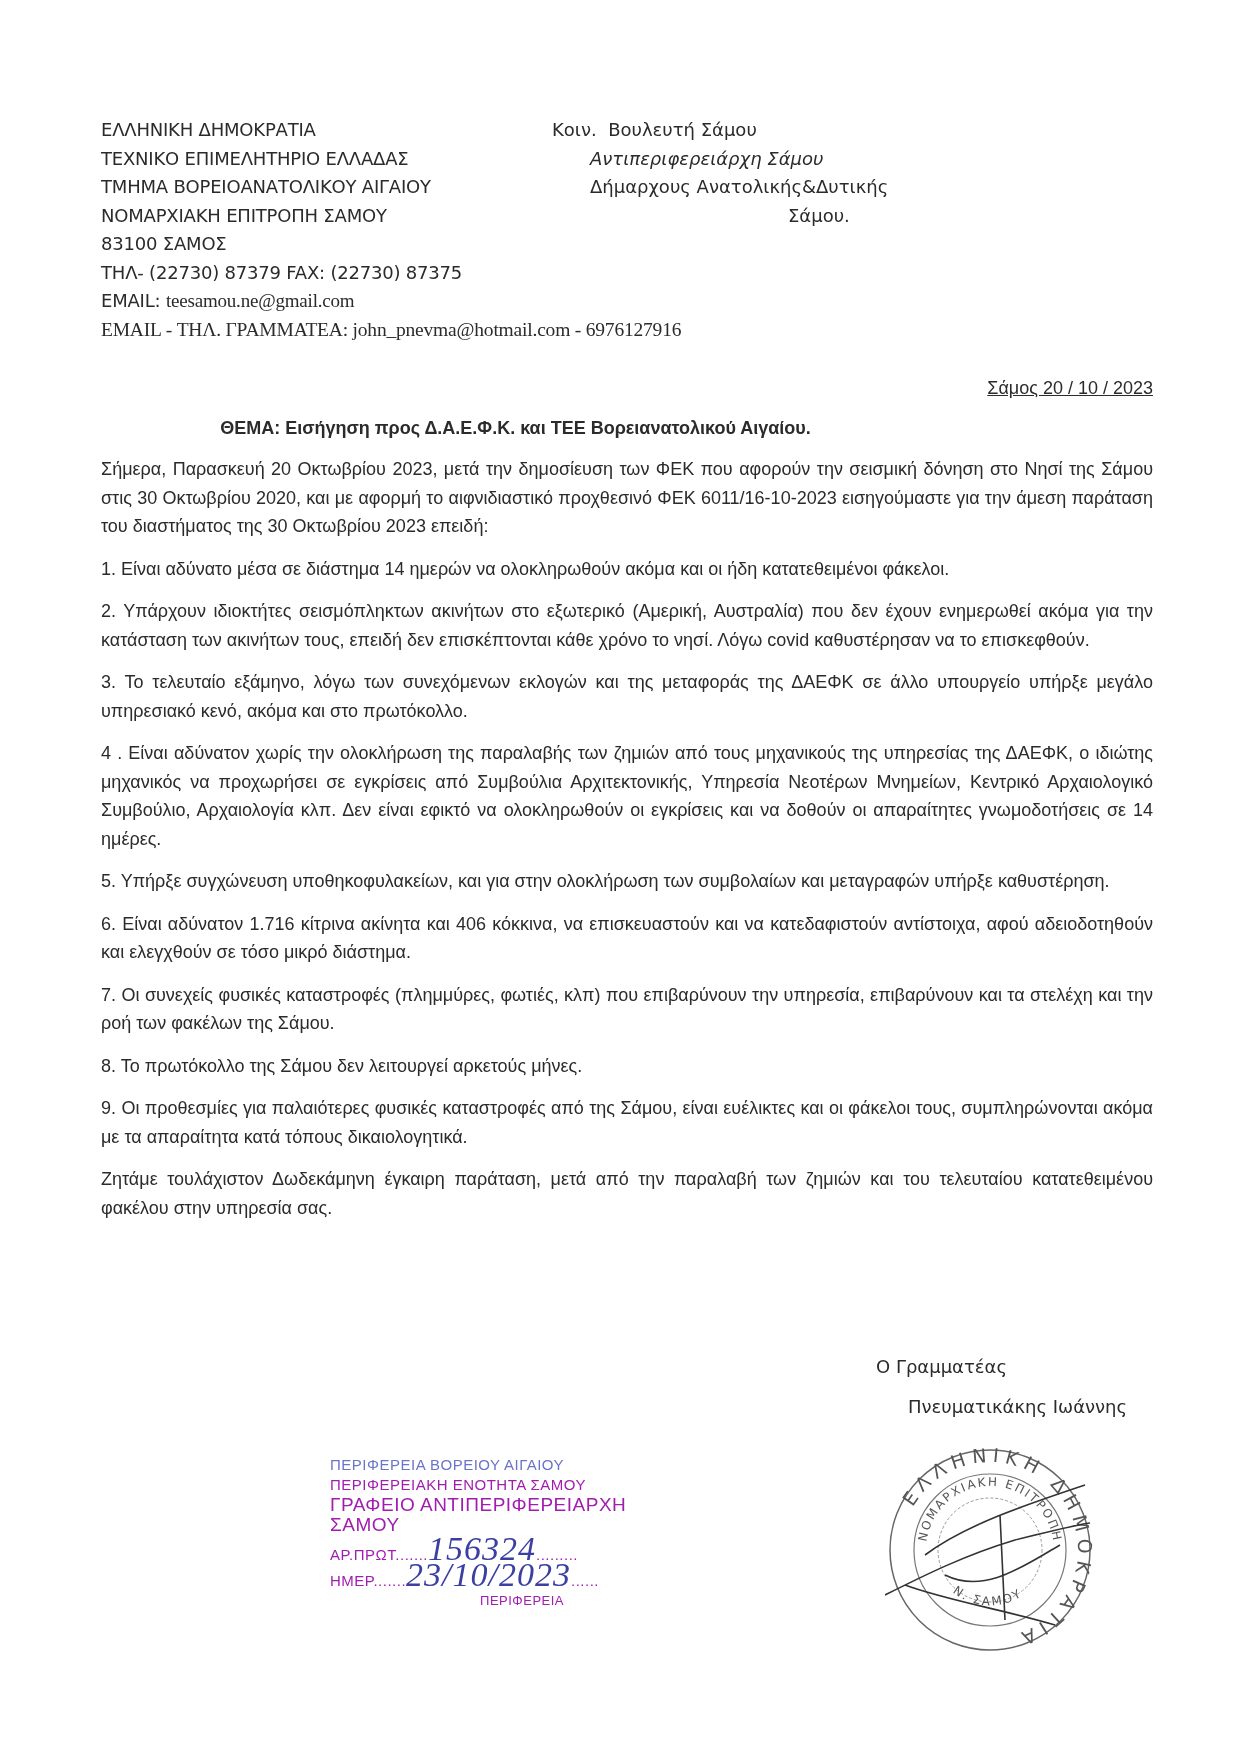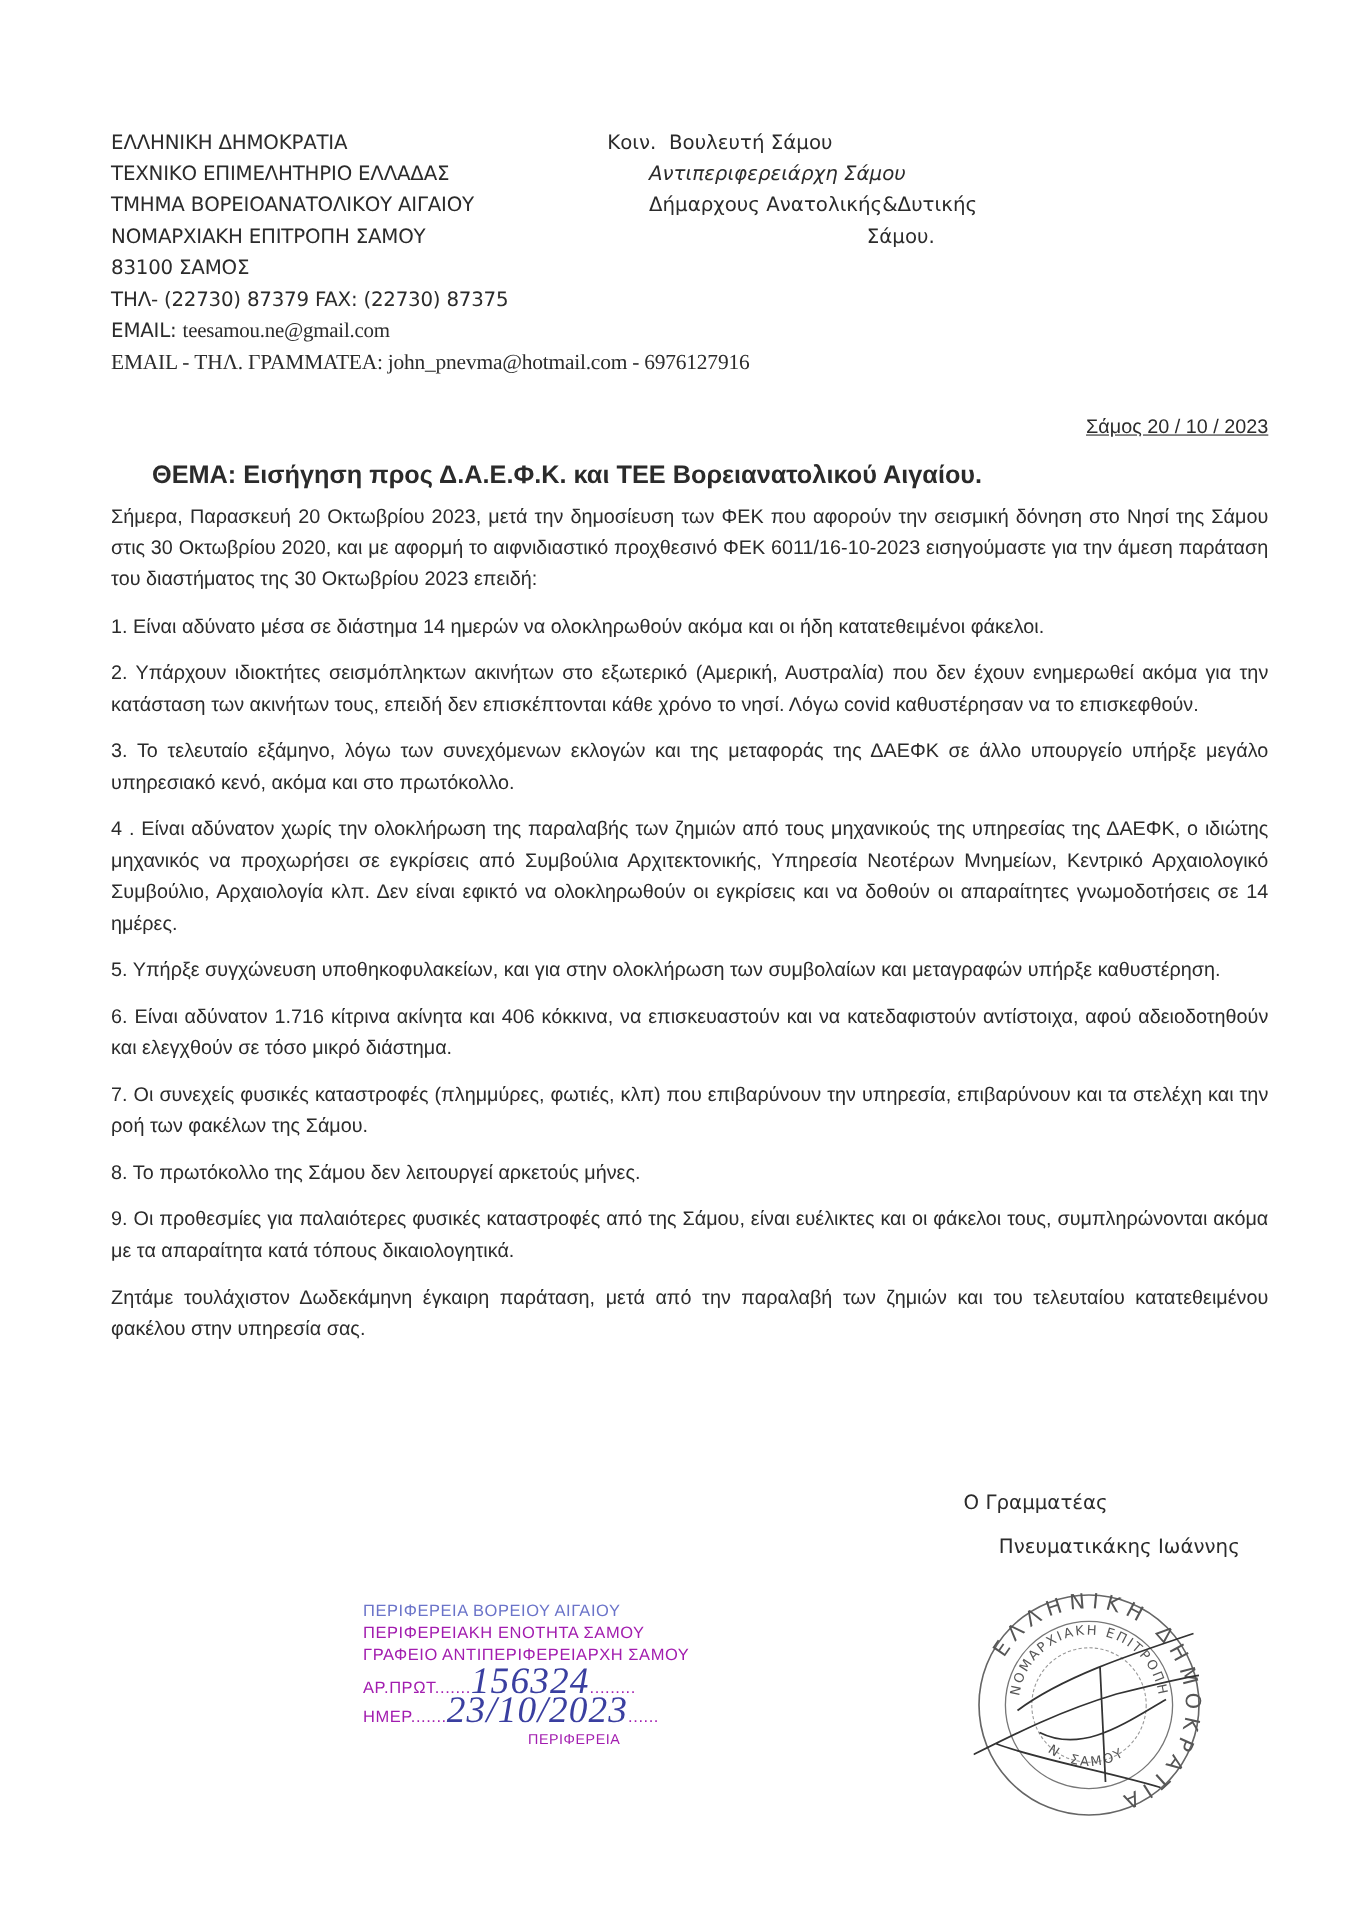--- a/index.html
+++ b/index.html
@@ -7,21 +7,21 @@
     .sans { font-family: "DejaVu Sans", "Liberation Sans", sans-serif; }
     .cond { font-family: "Liberation Sans", sans-serif; }
 
     .hdr-left { position: absolute; left: 101px; top: 116px; font-size: 18px; line-height: 28.5px; letter-spacing: -0.2px; }
     .hdr-left div { white-space: nowrap; }
     .hdr-left .serif-part { font-family: "Liberation Serif", serif; font-size: 19px; }
     .hdr-right { position: absolute; left: 552px; top: 116px; font-size: 18px; line-height: 28.5px; }
     .hdr-right div { white-space: nowrap; }
 
     .date { position: absolute; right: 88px; top: 378px; font-size: 18px; text-decoration: underline; }
-    .subject { position: absolute; left: 0; width: 1031px; top: 418px; text-align: center; font-size: 23px; font-weight: bold; }
+    .subject { position: absolute; left: 0; width: 1031px; top: 418px; text-align: center; font-size: 18px; font-weight: bold; }
 
     .body-text { position: absolute; left: 101px; width: 1052px; top: 455px; font-size: 18px; line-height: 28.5px; text-align: justify; }
     .body-text p { margin: 0 0 14px 0; }
 
     .sig { position: absolute; font-size: 18px; white-space: nowrap; }
 
     .stamp-reg { position: absolute; left: 330px; top: 1455px; width: 320px; color: #6b74c9; font-family: "Liberation Sans", sans-serif; font-size: 15px; line-height: 20px; letter-spacing: 0.5px; }
     .stamp-reg .faint { color: #a21caf; }
     .stamp-reg .hand { font-family: "Liberation Serif", serif; font-style: italic; color: #3a3fa0; font-size: 34px; letter-spacing: 1px; }
     .seal { position: absolute; left: 885px; top: 1445px; width: 210px; height: 210px; }
@@ -71,21 +71,21 @@
   <p>9. Οι προθεσμίες για παλαιότερες φυσικές καταστροφές από της Σάμου, είναι ευέλικτες και οι φάκελοι τους, συμπληρώνονται ακόμα με τα απαραίτητα κατά τόπους δικαιολογητικά.</p>
   <p>Ζητάμε τουλάχιστον Δωδεκάμηνη έγκαιρη παράταση, μετά από την παραλαβή των ζημιών και του τελευταίου κατατεθειμένου φακέλου στην υπηρεσία σας.</p>
 </div>
 
 <div class="sig sans" style="left:876px; top:1356px;">Ο Γραμματέας</div>
 <div class="sig sans" style="left:908px; top:1396px;">Πνευματικάκης Ιωάννης</div>
 
 <div class="stamp-reg">
   <div>ΠΕΡΙΦΕΡΕΙΑ ΒΟΡΕΙΟΥ ΑΙΓΑΙΟΥ</div>
   <div class="faint">ΠΕΡΙΦΕΡΕΙΑΚΗ ΕΝΟΤΗΤΑ ΣΑΜΟΥ</div>
-  <div class="faint" style="font-size:15px;">ΓΡΑΦΕΙΟ ΑΝΤΙΠΕΡΙΦΕΡΕΙΑΡΧΗ ΣΑΜΟΥ</div>
+  <div class="faint" style="font-size:19px;">ΓΡΑΦΕΙΟ ΑΝΤΙΠΕΡΙΦΕΡΕΙΑΡΧΗ ΣΑΜΟΥ</div>
   <div style="margin-top:4px; white-space:nowrap;">
     <span class="faint">ΑΡ.ΠΡΩΤ.</span><span class="faint">......</span><span class="hand">156324</span><span class="faint">.........</span>
   </div>
   <div style="white-space:nowrap; ">
     <span class="faint">ΗΜΕΡ.</span><span class="faint">......</span><span class="hand">23/10/2023</span><span class="faint">......</span>
   </div>
   <div class="faint" style="padding-left:150px; font-size:13px;">ΠΕΡΙΦΕΡΕΙΑ</div>
 </div>
 
 <svg class="seal" viewBox="0 0 210 210">

